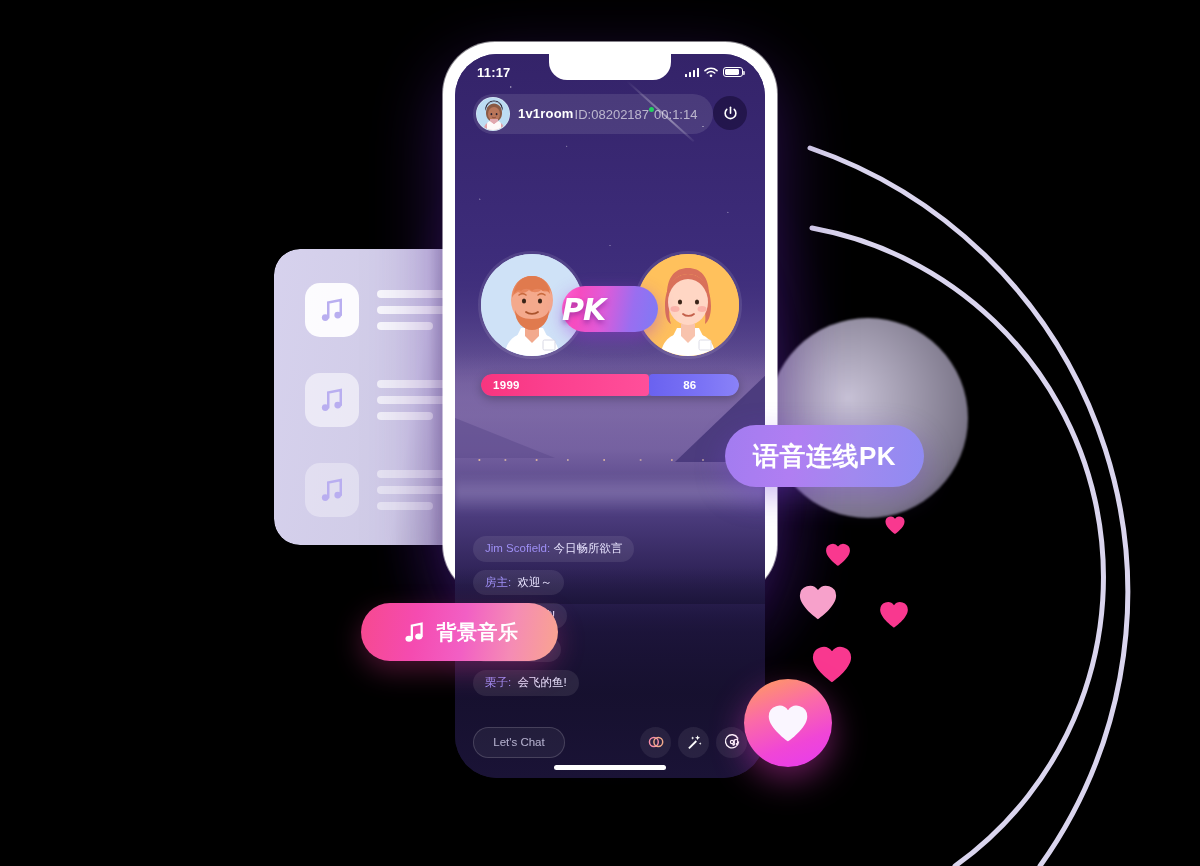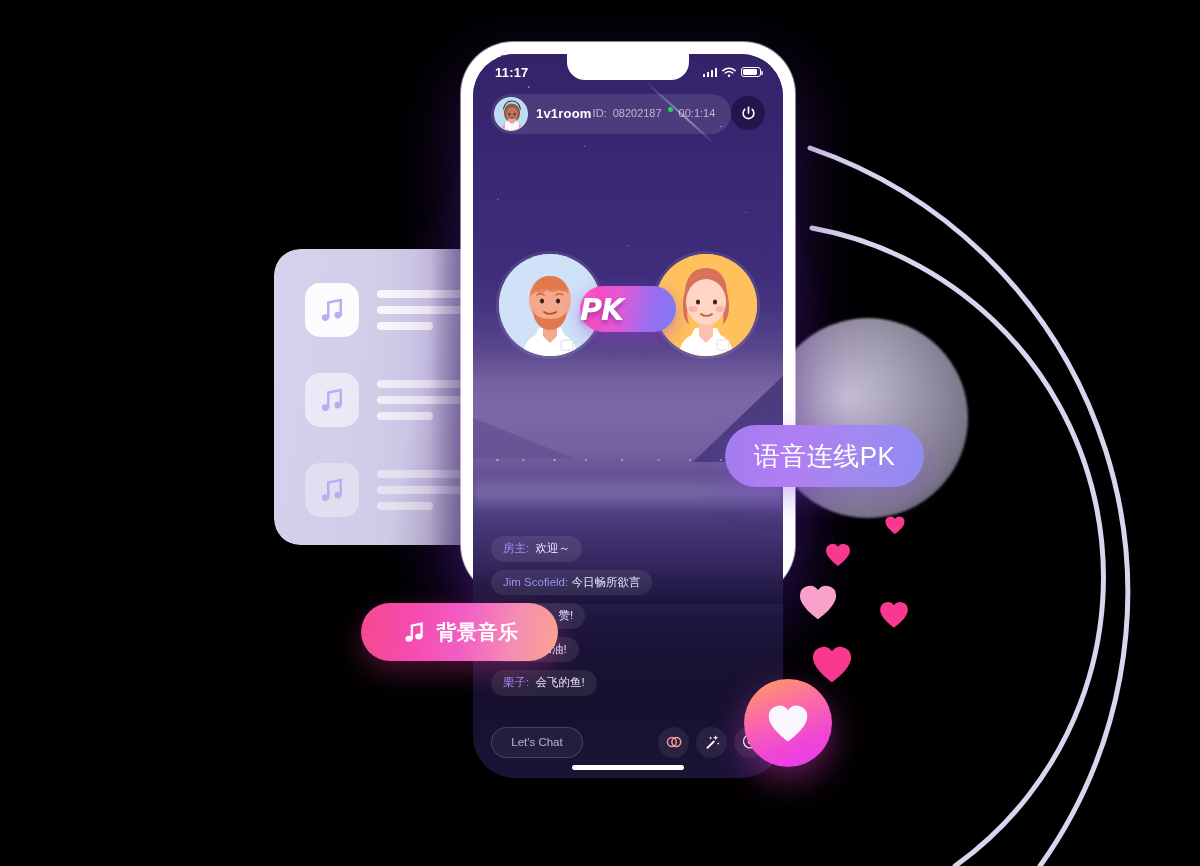--- a/index.html
+++ b/index.html
@@ -66,21 +66,20 @@
   .mp-row.r3 .mp-line { background:rgba(255,255,255,0.48); }
   .mp-l-long { width:155px; }
   .mp-l-mid  { width:132px; }
   .mp-l-short{ width:56px; }
 
   
   .phone {
     position:absolute; left:443px; top:42px; width:334px; height:555px;
     background:#ffffff; border-radius:52px;
     box-shadow:0 0 0 1px rgba(255,255,255,0.5), 0 26px 70px rgba(80,30,150,0.55);
-    margin-left:18px;
   }
   .screen {
     position:absolute; left:12px; top:12px; width:310px; height:724px;
     border-radius:42px; overflow:hidden;
     background:linear-gradient(180deg,#35246e 0%, #3a2a77 12%, #4b3a85 32%,
       #6d5a9a 44%, #7a6aa4 50%, #6a5b9b 56%, #4a3a7e 66%, #2a1f55 78%, #1a1438 92%, #161030 100%);
   }
   
   .sky {
     position:absolute; left:0; top:0; width:310px; height:330px;
@@ -169,21 +168,21 @@
     display:flex; align-items:center; gap:8px; padding:0 16px 0 3px;
     background:rgba(255,255,255,0.10); border-radius:20px; z-index:20;
   }
   .avatar {
     width:34px; height:34px; border-radius:50%; overflow:hidden; flex:0 0 auto;
     background:#b9d8ef; position:relative;
     border:1.5px solid rgba(255,255,255,0.35);
   }
   .room-meta { display:flex; flex-direction:row; gap:1px; }
   .room-name { color:#fff; font-size:13px; font-weight:bold; line-height:1.15; letter-spacing:0.2px; }
-  .room-sub { display:flex; align-items:flex-start; gap:6px; font-size:11px; color:rgba(255,255,255,0.62); }
+  .room-sub { display:flex; align-items:flex-start; font-size:13px; color:rgba(255,255,255,0.62); }
   .dot-green { width:5px; height:5px; border-radius:50%; background:#23d160; display:inline-block; }
 
   .power-btn {
     position:absolute; right:18px; top:42px; width:34px; height:34px; border-radius:50%;
     background:rgba(20,10,50,0.55); display:flex; align-items:center; justify-content:center; z-index:20;
   }
 
   
   .pk-area { position:absolute; left:0; top:200px; width:310px; height:120px; z-index:15; }
   .pk-av {
@@ -259,21 +258,21 @@
 
   
   .callout-pk {
     position:absolute; left:725px; top:425px; width:199px; height:62px;
     border-radius:31px;
     background:linear-gradient(100deg,#a27cf0 0%, #b07ef2 35%, #a189ef 65%, #8f8bf2 100%);
     display:flex; align-items:center; justify-content:center;
     box-shadow:0 10px 30px rgba(120,70,220,0.35);
     z-index:40;
   }
-  .callout-pk span { color:#fff; font-size:26px; font-weight:normal; letter-spacing:0.5px; }
+  .callout-pk span { color:#fff; font-size:26px; font-weight:bold; letter-spacing:0.5px; }
 
   .callout-music {
     position:absolute; left:361px; top:603px; width:197px; height:58px;
     border-radius:29px;
     background:linear-gradient(98deg,#f6498f 0%, #f54bb0 28%, #f25fc4 52%, #f58bb5 76%, #f9a48f 100%);
     display:flex; align-items:center; justify-content:center; gap:10px;
     box-shadow:0 10px 28px rgba(230,60,150,0.32);
     z-index:40;
   }
   .callout-music span { color:#fff; font-size:20px; font-weight:bold; letter-spacing:0.5px; }
@@ -453,24 +452,32 @@
             <ellipse cx="65" cy="55" rx="4.5" ry="3" fill="#f9a7a0" opacity="0.75"></ellipse>
             <path d="M46 60c3 2.6 8 2.6 11 0" stroke="#c4604a" stroke-width="1.8" fill="none" stroke-linecap="round"></path>
             <rect x="62" y="86" width="12" height="10" rx="1.5" fill="#ffffff" stroke="#dcdce6" stroke-width="1"></rect>
           </svg>
         </div>
         <div class="pk-badge">
           <span class="pk-text">PK</span>
         </div>
       </div>
 
+      <div class="score-bar">
+        <div class="score-left" style="width:65%">
+          <span class="score-num">1999</span>
+        </div>
+        <div class="score-right">
+          <span class="score-num">86</span>
+        </div>
+      </div>
 
       <div class="chat">
+        <div><span class="chat-msg"><span class="chat-user">Jim Scofield:</span> <span>今日畅所欲言</span></span></div>
         <div><span class="chat-msg"><span class="chat-user host">房主:</span>&nbsp; <span>欢迎～</span></span></div>
-        <div><span class="chat-msg"><span class="chat-user">Jim Scofield:</span> <span>今日畅所欲言</span></span></div>
         <div><span class="chat-msg"><span class="chat-user">会飞的鱼:</span>&nbsp; <span>赞!</span></span></div>
         <div><span class="chat-msg" style="padding-left:38px"><span>油加油!</span></span></div>
         <div><span class="chat-msg"><span class="chat-user">栗子:</span>&nbsp; <span>会飞的鱼!</span></span></div>
       </div>
 
       <div class="bottombar">
         <div class="lets-chat">
           <span>Let's Chat</span>
         </div>
         <div class="bb-spacer"></div>

